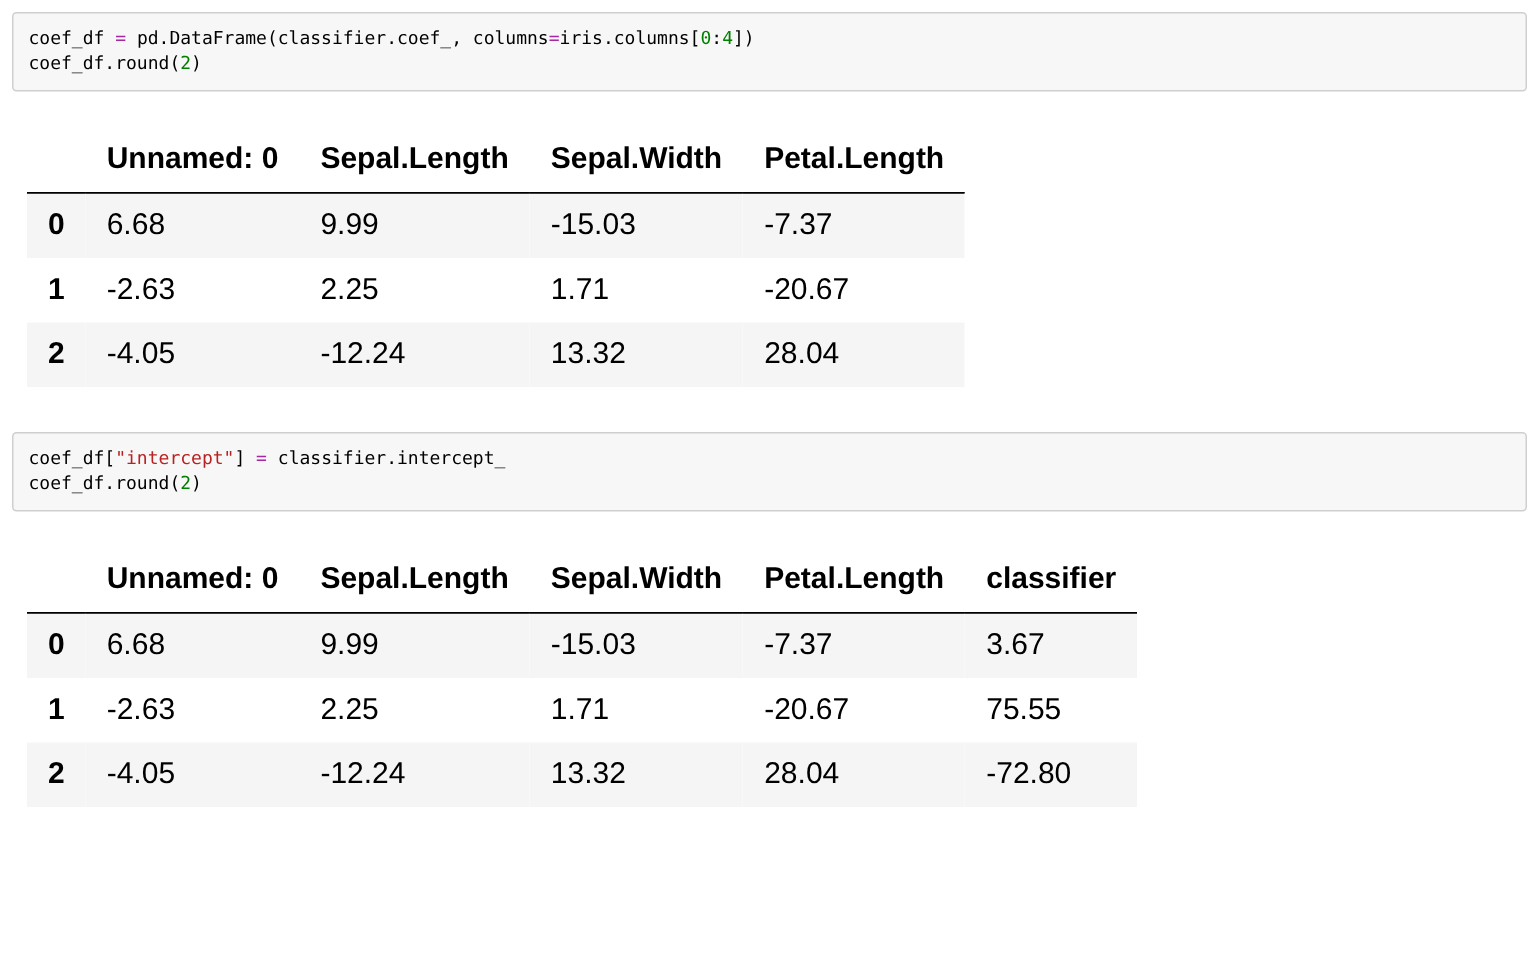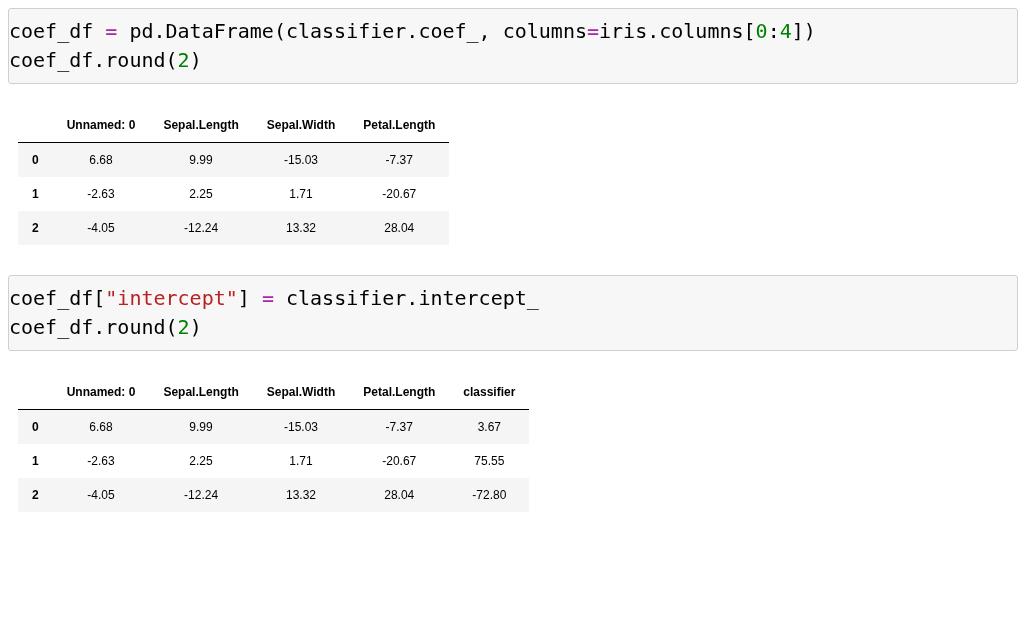--- a/index.html
+++ b/index.html
@@ -8,53 +8,53 @@
       font-family: -apple-system, BlinkMacSystemFont, "Segoe UI", Helvetica, Arial, sans-serif;
       font-size: 16px;
       color: #000;
       padding: 8px 8px 20px 8px;
       width: 1026px;
     }
     .code-cell {
       background: #f7f7f7;
       border: 1px solid #cfcfcf;
       border-radius: 3px;
-      padding: 8px 0;
+      padding: 8px 10px;
       font-family: "Menlo", "Monaco", "Consolas", monospace;
-      font-size: 20px;
+      font-size: 12px;
       line-height: 1.45;
       white-space: pre;
       overflow-x: auto;
       margin-bottom: 24px;
     }
     .code-cell .op { color: #a626a4; }
     .code-cell .num { color: #008000; }
     .code-cell .str { color: #ba2121; }
 
     table.df {
       border-collapse: collapse;
-      font-size: 12px;
+      font-size: 20px;
       margin: 0 0 30px 10px;
     }
     table.df thead th {
       font-weight: 700;
       text-align: right;
       padding: 10px 14px;
       border-bottom: 1px solid #000;
     }
     table.df thead th.idx-head {
       border-bottom: 1px solid #000;
     }
     table.df tbody th {
       font-weight: 700;
       text-align: right;
       padding: 10px 14px;
     }
     table.df tbody td {
-      text-align: center;
+      text-align: left;
       padding: 10px 14px;
     }
     table.df tbody tr:nth-child(odd) {
       background: #f5f5f5;
     }
     table.df tbody tr:nth-child(even) {
       background: #fff;
     }
   </style>
 </head>

